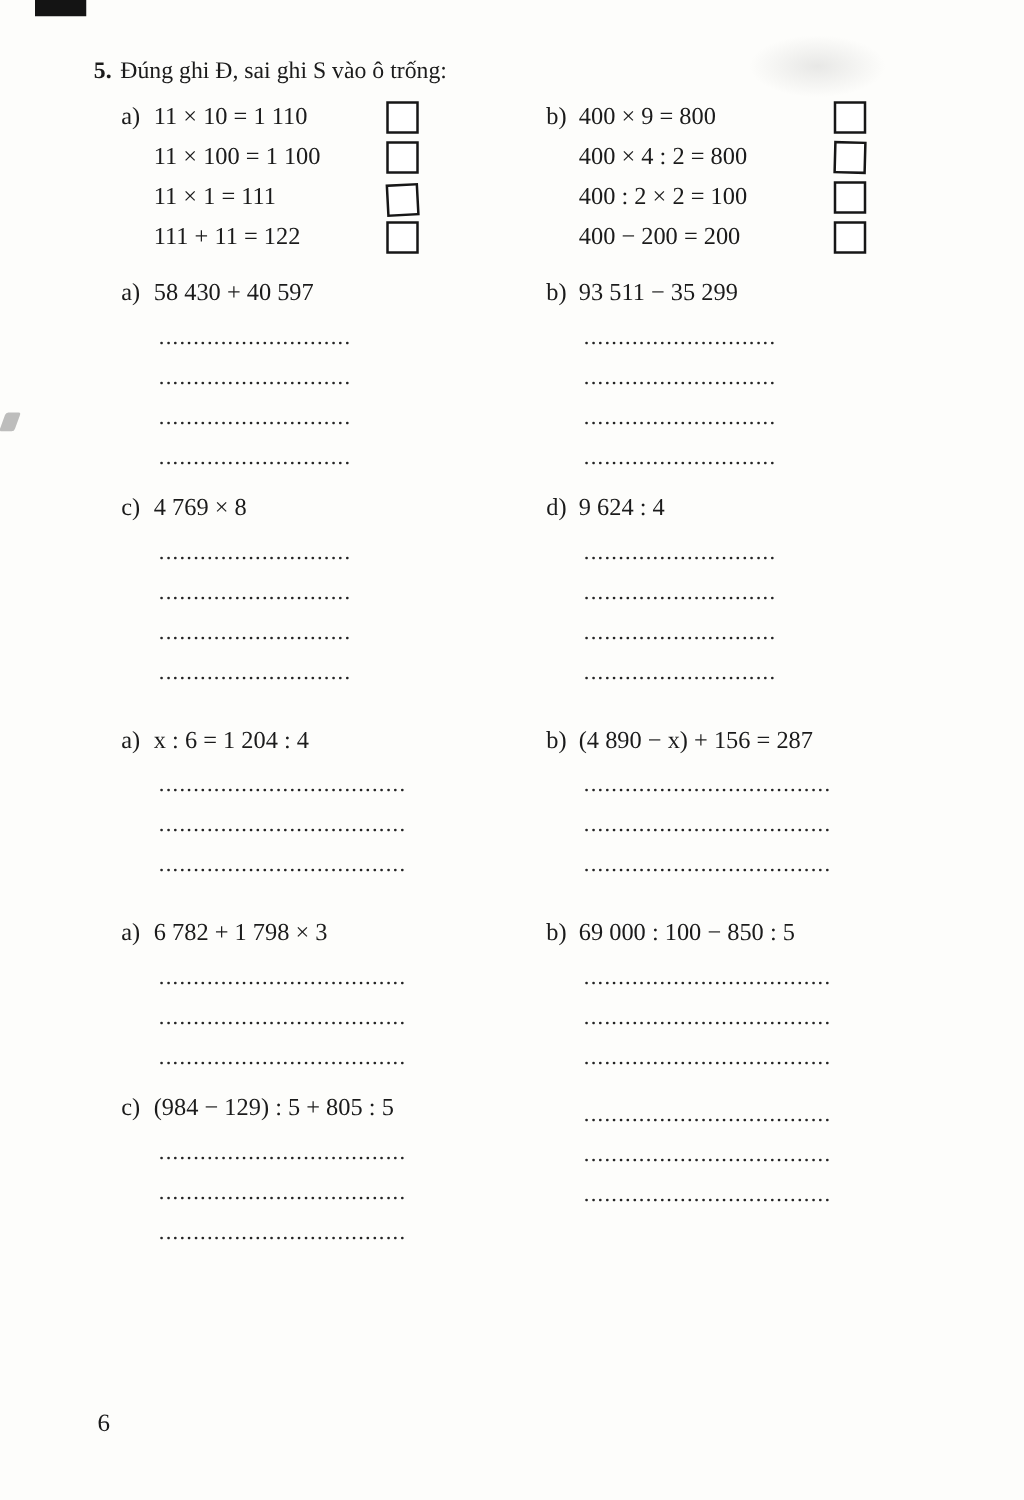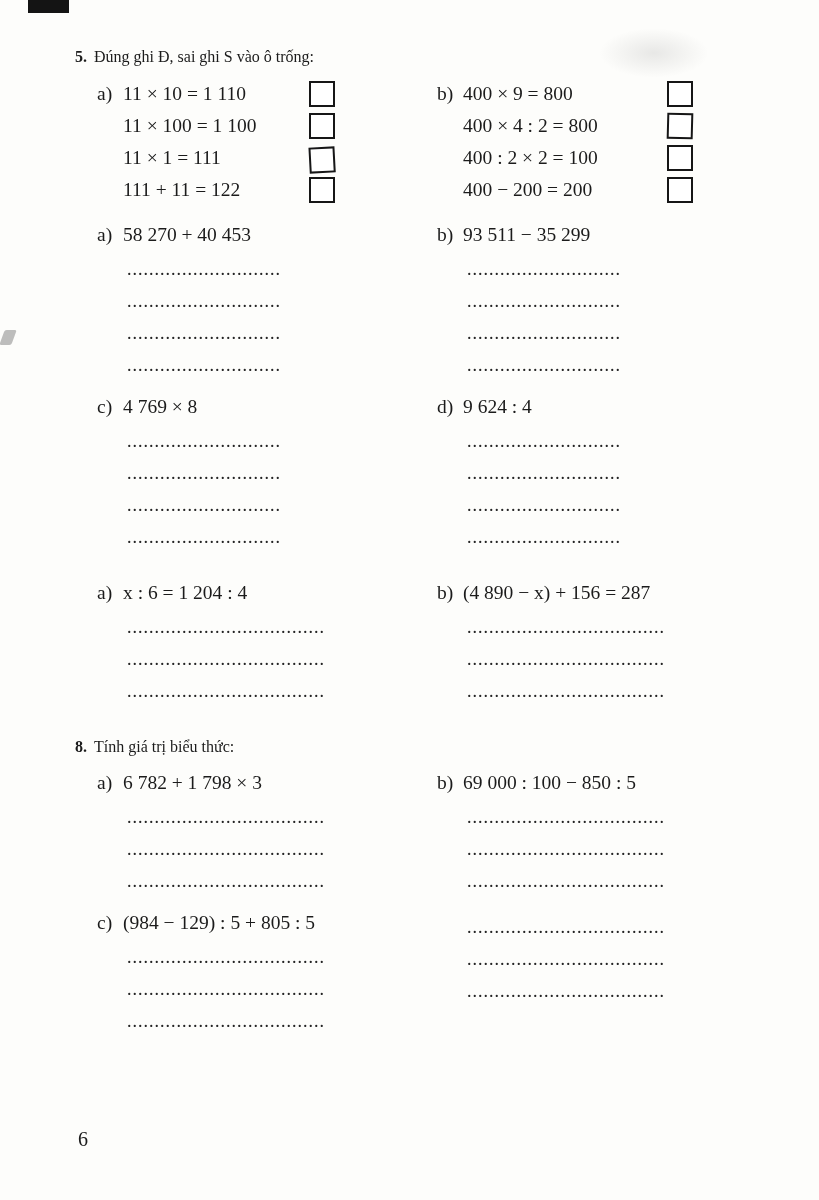--- a/index.html
+++ b/index.html
@@ -13,21 +13,21 @@
   }
   .page { position: absolute; inset: 0; padding: 42px 44px 0 75px; }
 
   
   .art-top { position: absolute; left: 28px; top: 0; width: 41px; height: 13px; background: #141414; }
   .art-smudge { position: absolute; right: 110px; top: 28px; width: 110px; height: 50px;
     background: radial-gradient(ellipse at center, rgba(120,120,120,0.16), rgba(120,120,120,0) 70%); }
   .art-left { position: absolute; left: 2px; top: 330px; width: 12px; height: 15px;
     background: rgba(110,110,110,0.45); transform: skewX(-20deg); border-radius: 2px; }
 
-  .ex-title { font-size: 16px; line-height: 30px; margin-bottom: 6px; }
+  .ex-title { font-size: 19px; line-height: 30px; margin-bottom: 6px; }
   .ex-num { font-weight: bold; margin-right: 7px; }
 
   .cols { display: grid; grid-template-columns: 340px 1fr; margin-left: 22px; }
 
   .plabel { display: inline-block; width: 26px; flex: none; }
 
   
   .check-row { display: flex; align-items: center; justify-content: space-between;
     height: 32px; font-size: 19.5px; }
   .check-row.indent { padding-left: 26px; }
@@ -115,21 +115,21 @@
           <span class="cbox"></span>
         </div>
       </div>
     </div>
   </section>
 
   <section class="exercise">
     <div class="cols">
       <div>
         <div class="expr-row">
-          <span class="plabel">a)</span><span>58 270 + 40 453</span>
+          <span class="plabel">a)</span><span>58 430 + 40 597</span>
         </div>
         <div class="lines">
           <div class="ans-line">............................</div>
           <div class="ans-line">............................</div>
           <div class="ans-line">............................</div>
           <div class="ans-line">............................</div>
         </div>
       </div>
       <div>
         <div class="expr-row">
@@ -186,23 +186,20 @@
         <div class="lines">
           <div class="ans-line">....................................</div>
           <div class="ans-line">....................................</div>
           <div class="ans-line">....................................</div>
         </div>
       </div>
     </div>
   </section>
 
   <section class="exercise">
-    <div class="ex-title">
-      <span class="ex-num">8.</span><span>Tính giá trị biểu thức:</span>
-    </div>
     <div class="cols">
       <div>
         <div class="expr-row">
           <span class="plabel">a)</span><span>6 782 + 1 798 × 3</span>
         </div>
         <div class="lines">
           <div class="ans-line">....................................</div>
           <div class="ans-line">....................................</div>
           <div class="ans-line">....................................</div>
         </div>

